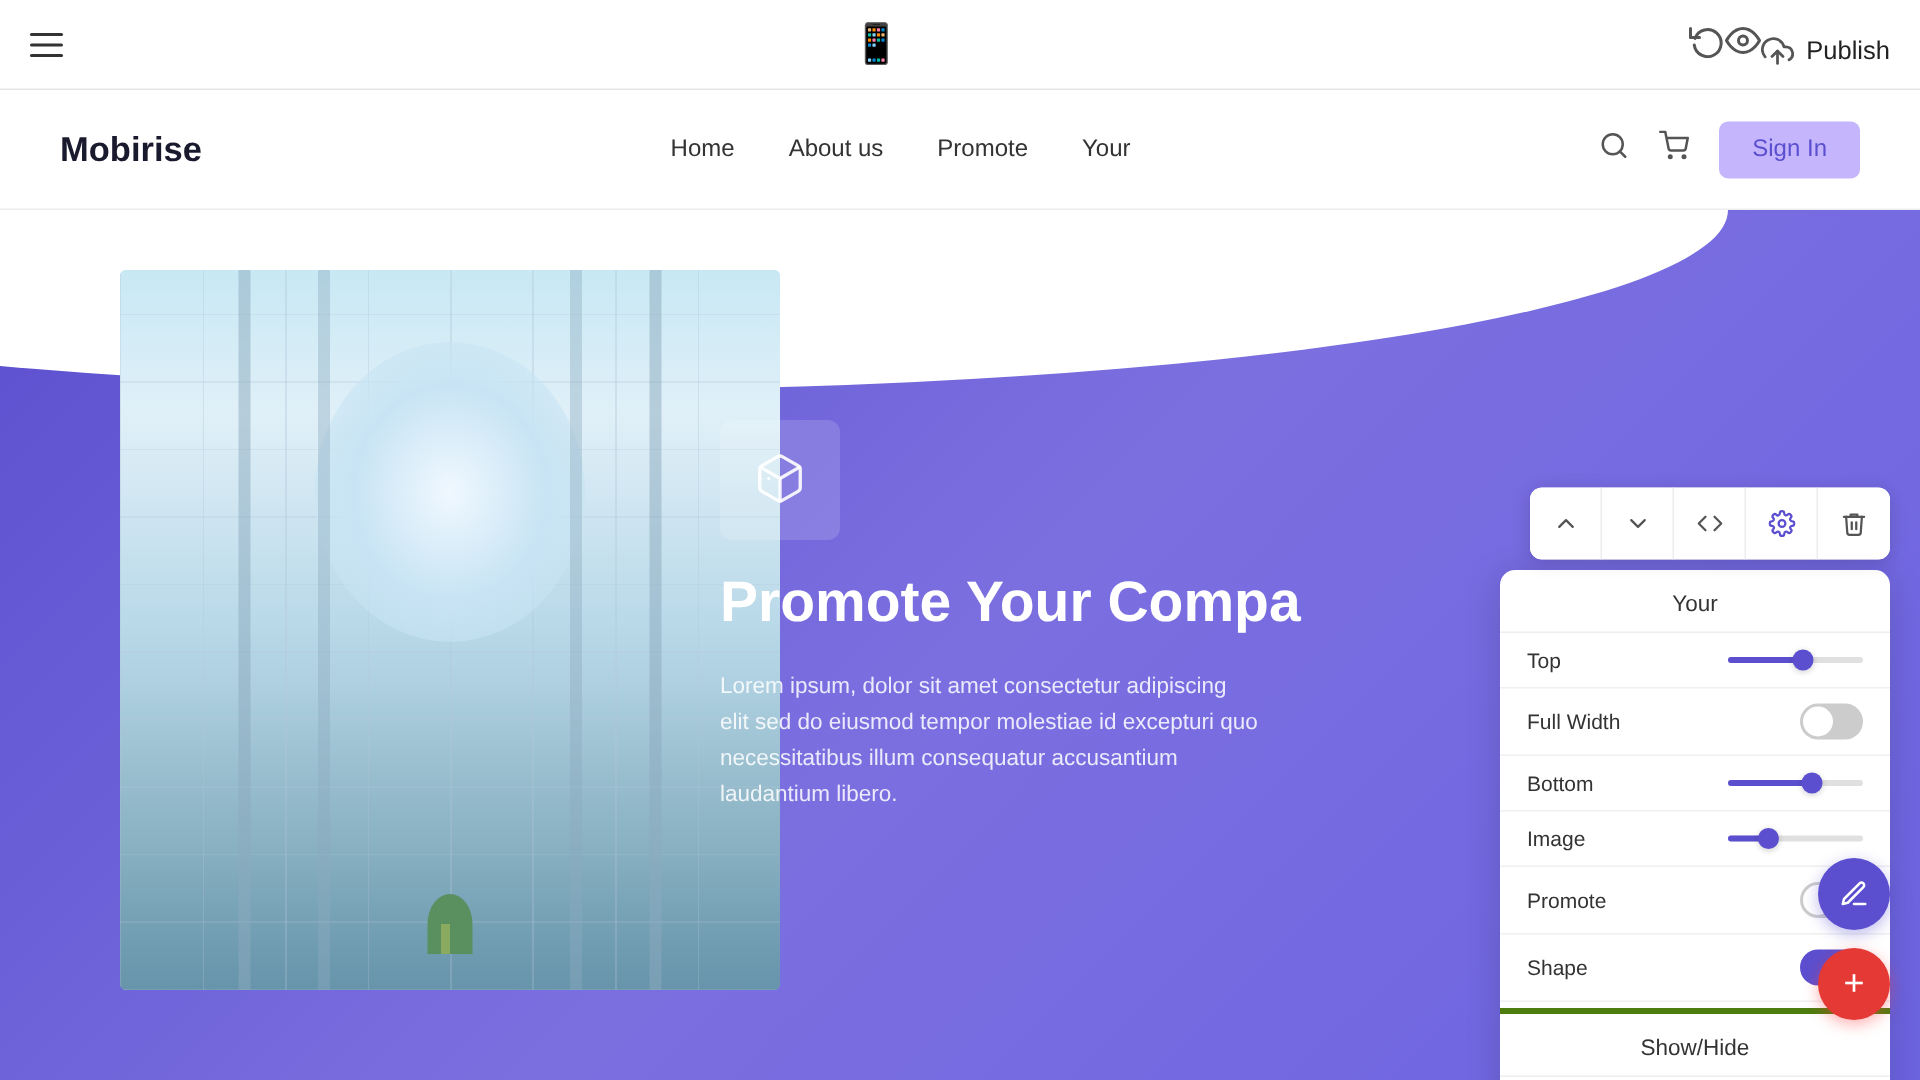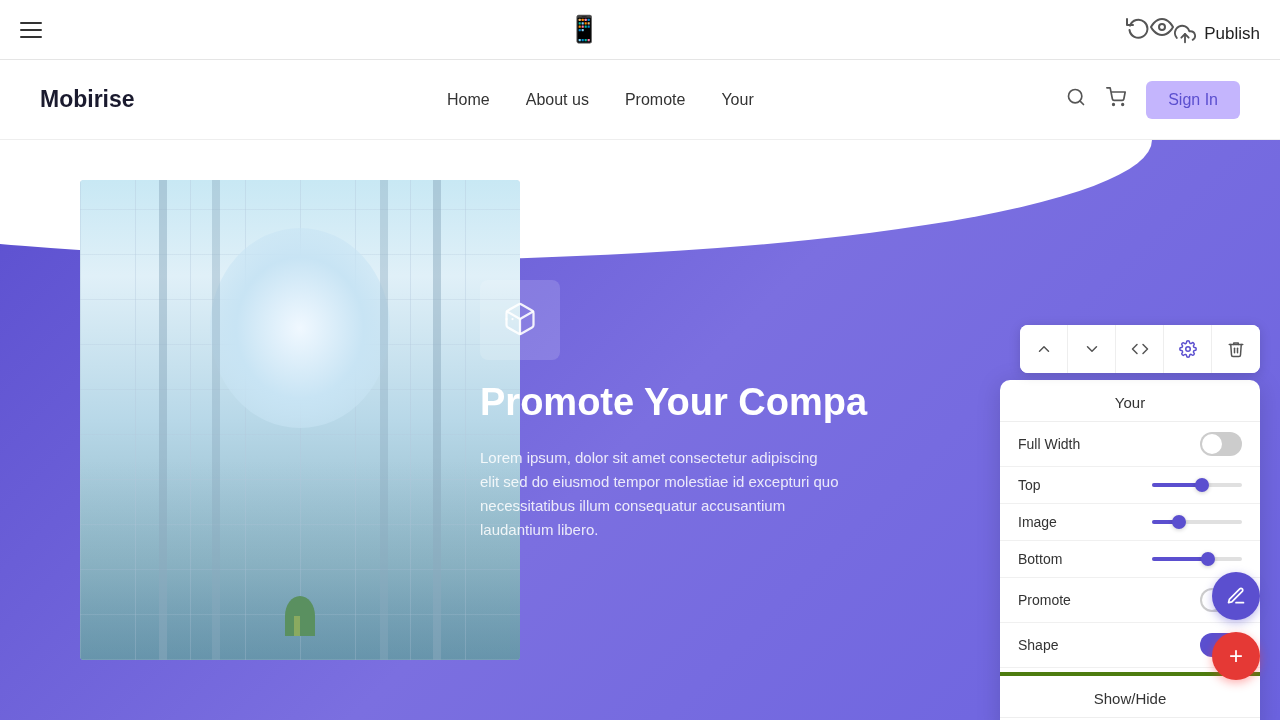--- a/index.html
+++ b/index.html
@@ -306,45 +306,45 @@
         <path d="M14 11v6"></path>
         <path d="M9 6V4h6v2"></path>
       </svg>
     </button>
   </div>
 
   <div class="settings-panel">
     <div class="panel-section-title">Your</div>
 
     <div class="panel-row">
-      <span class="panel-label">Full Width</span>
-      <div class="toggle off"></div>
-    </div>
-
-    <div class="panel-row">
       <span class="panel-label">Top</span>
       <div class="slider-track">
         <div class="slider-fill" style="width:55%;"></div>
         <div class="slider-thumb" style="left:55%;"></div>
       </div>
     </div>
 
     <div class="panel-row">
+      <span class="panel-label">Full Width</span>
+      <div class="toggle off"></div>
+    </div>
+
+    <div class="panel-row">
+      <span class="panel-label">Bottom</span>
+      <div class="slider-track">
+        <div class="slider-fill" style="width:62%;"></div>
+        <div class="slider-thumb" style="left:62%;"></div>
+      </div>
+    </div>
+
+    <div class="panel-row">
       <span class="panel-label">Image</span>
       <div class="slider-track">
         <div class="slider-fill" style="width:30%;"></div>
         <div class="slider-thumb" style="left:30%;"></div>
-      </div>
-    </div>
-
-    <div class="panel-row">
-      <span class="panel-label">Bottom</span>
-      <div class="slider-track">
-        <div class="slider-fill" style="width:62%;"></div>
-        <div class="slider-thumb" style="left:62%;"></div>
       </div>
     </div>
 
     <div class="panel-row">
       <span class="panel-label">Promote</span>
       <div class="toggle off"></div>
     </div>
 
     <div class="panel-row">
       <span class="panel-label">Shape</span>

